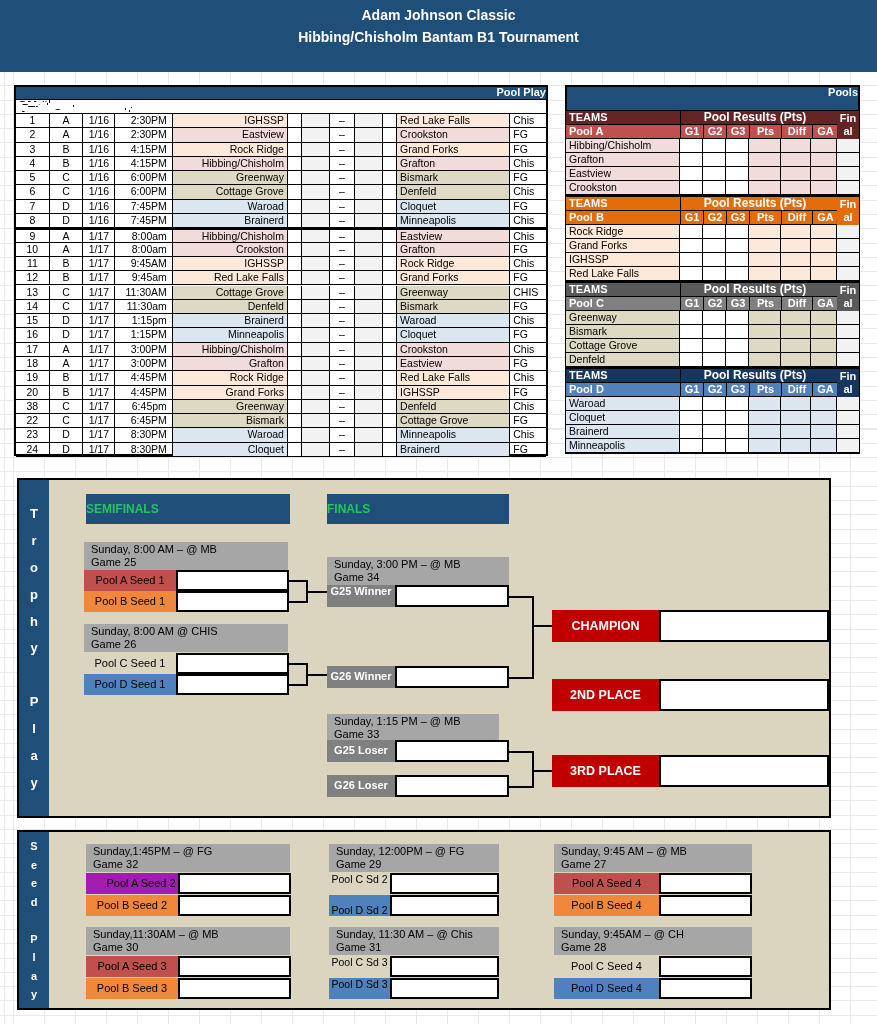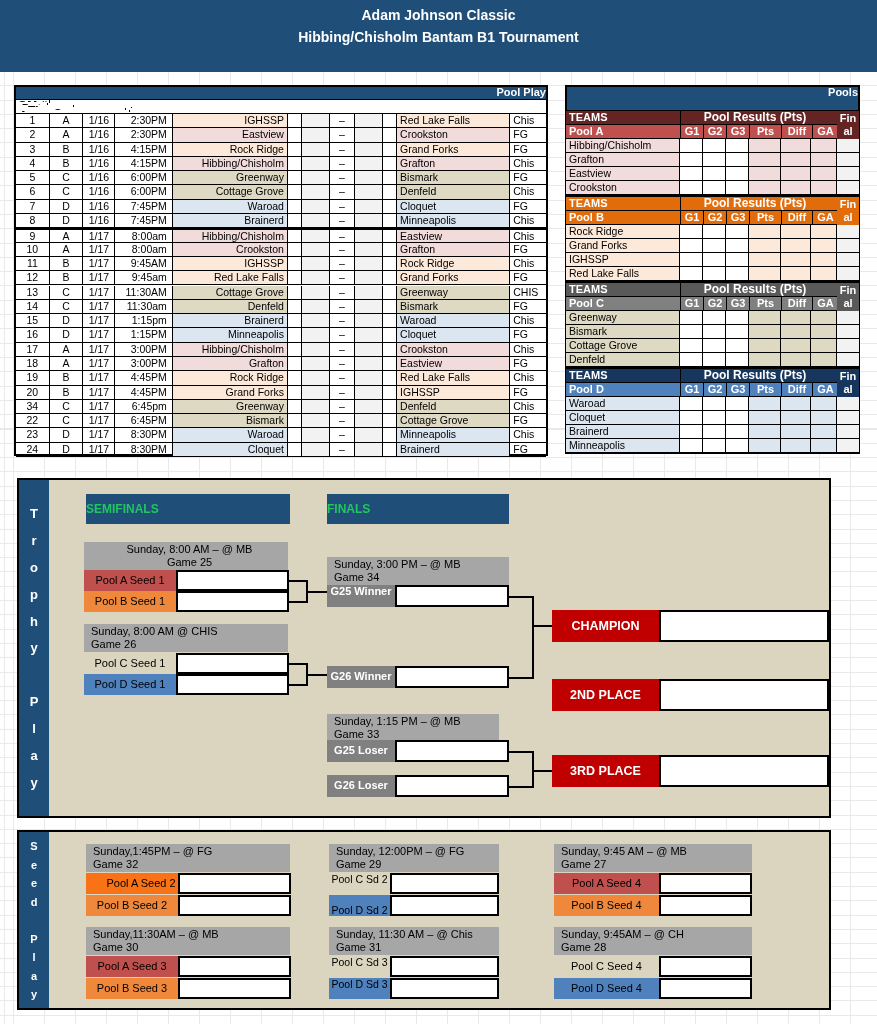--- a/index.html
+++ b/index.html
@@ -378,21 +378,21 @@
           <div class="pc c-home" style="background: rgb(253, 233, 217);">Grand Forks</div>
           <div class="pc c-s1"></div>
           <div class="pc c-s2"></div>
           <div class="pc c-sd">–</div>
           <div class="pc c-s3"></div>
           <div class="pc c-s4"></div>
           <div class="pc c-away" style="background: rgb(253, 233, 217);">IGHSSP</div>
           <div class="pc c-ven">FG</div>
         </div>
         <div class="pp-row" style="top: 285.833px;">
-          <div class="pc c-gm">34</div>
+          <div class="pc c-gm">38</div>
           <div class="pc c-pool">C</div>
           <div class="pc c-dat">1/17</div>
           <div class="pc c-time">6:45pm</div>
           <div class="pc c-home" style="background: rgb(221, 217, 195);">Greenway</div>
           <div class="pc c-s1"></div>
           <div class="pc c-s2"></div>
           <div class="pc c-sd">–</div>
           <div class="pc c-s3"></div>
           <div class="pc c-s4"></div>
           <div class="pc c-away" style="background: rgb(221, 217, 195);">Denfeld</div>
@@ -689,21 +689,21 @@
         <div class="side-letter">y</div>
         <div class="side-letter">&nbsp;</div>
         <div class="side-letter">P</div>
         <div class="side-letter">l</div>
         <div class="side-letter">a</div>
         <div class="side-letter">y</div>
       </div>
     <div class="hdrbox" style="left:67px;top:14px;width:204px;">SEMIFINALS</div>
     <div class="hdrbox" style="left:308px;top:14px;width:182px;">FINALS</div>
 
-    <div class="gcard" style="left:65px;top:62px;width:204px;text-align:center;">
+    <div class="gcard" style="left:65px;top:62px;width:204px;">
       <div>Sunday, 8:00 AM – @ MB</div>
       <div>Game 25</div>
     </div>
     <div class="slotlbl" style="left: 65px; top: 90px; width: 92px; background: rgb(192, 80, 77);">Pool A Seed 1</div>
     <div class="slotbox" style="left:157px;top:90px;width:113px;"></div>
     <div class="slotlbl" style="left: 65px; top: 111px; width: 92px; background: rgb(240, 136, 60);">Pool B Seed 1</div>
     <div class="slotbox" style="left:157px;top:111px;width:113px;"></div>
 
     <div class="gcard" style="left:65px;top:144px;width:204px;">
       <div>Sunday, 8:00 AM @ CHIS</div>
@@ -767,21 +767,21 @@
         <div class="side-letter">P</div>
         <div class="side-letter">l</div>
         <div class="side-letter">a</div>
         <div class="side-letter">y</div>
       </div>
     <div id="seed-cards">
         <div class="gcard" style="left: 67px; top: 12px; width: 204px;">
           <div>Sunday,1:45PM – @ FG</div>
           <div>Game 32</div>
         </div>
-        <div class="slotlbl" style="left: 67px; top: 41px; width: 110px; background: #f97316;">Pool A Seed 2</div>
+        <div class="slotlbl" style="left: 67px; top: 41px; width: 110px; background: #a21caf;">Pool A Seed 2</div>
         <div class="slotbox" style="left: 159px; top: 41px; width: 113px;"></div>
         <div class="slotlbl" style="left: 67px; top: 63px; width: 92px; background: rgb(240, 136, 60);">Pool B Seed 2</div>
         <div class="slotbox" style="left: 159px; top: 63px; width: 113px;"></div>
         <div class="gcard" style="left: 67px; top: 95px; width: 204px;">
           <div>Sunday,11:30AM – @ MB</div>
           <div>Game 30</div>
         </div>
         <div class="slotlbl" style="left: 67px; top: 124px; width: 92px; background: rgb(192, 80, 77);">Pool A Seed 3</div>
         <div class="slotbox" style="left: 159px; top: 124px; width: 113px;"></div>
         <div class="slotlbl" style="left: 67px; top: 146px; width: 92px; background: rgb(240, 136, 60);">Pool B Seed 3</div>

